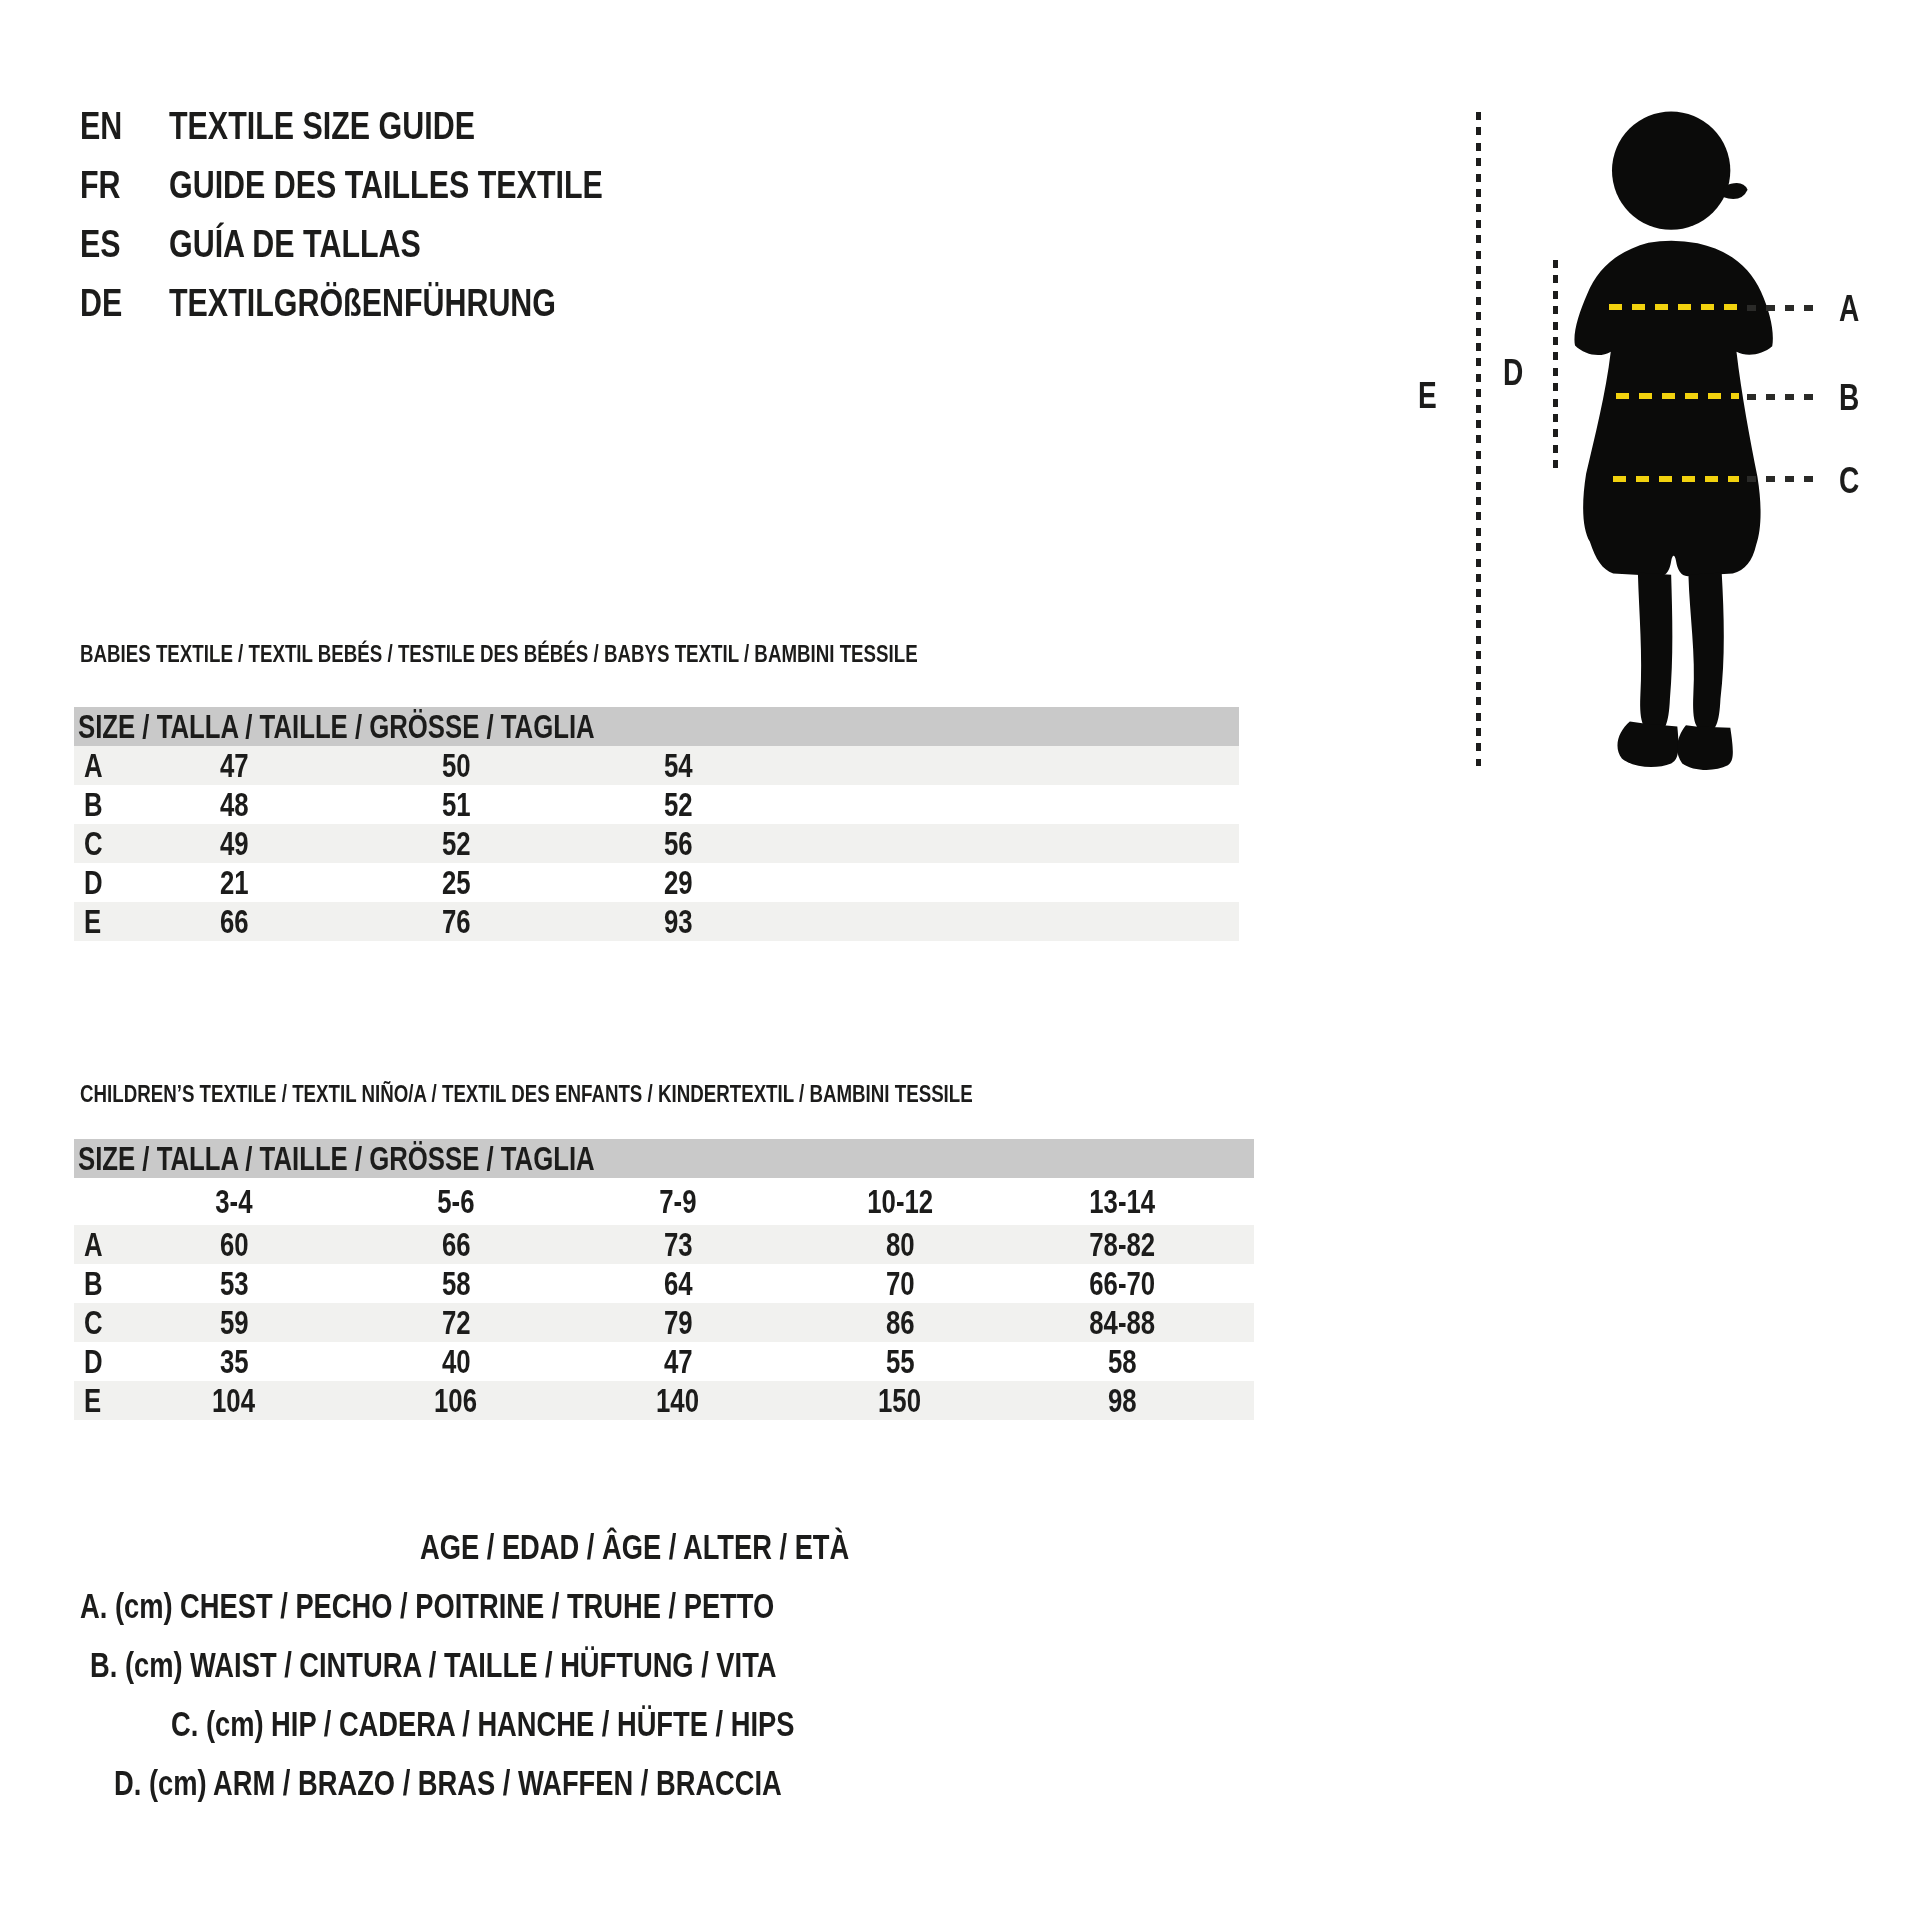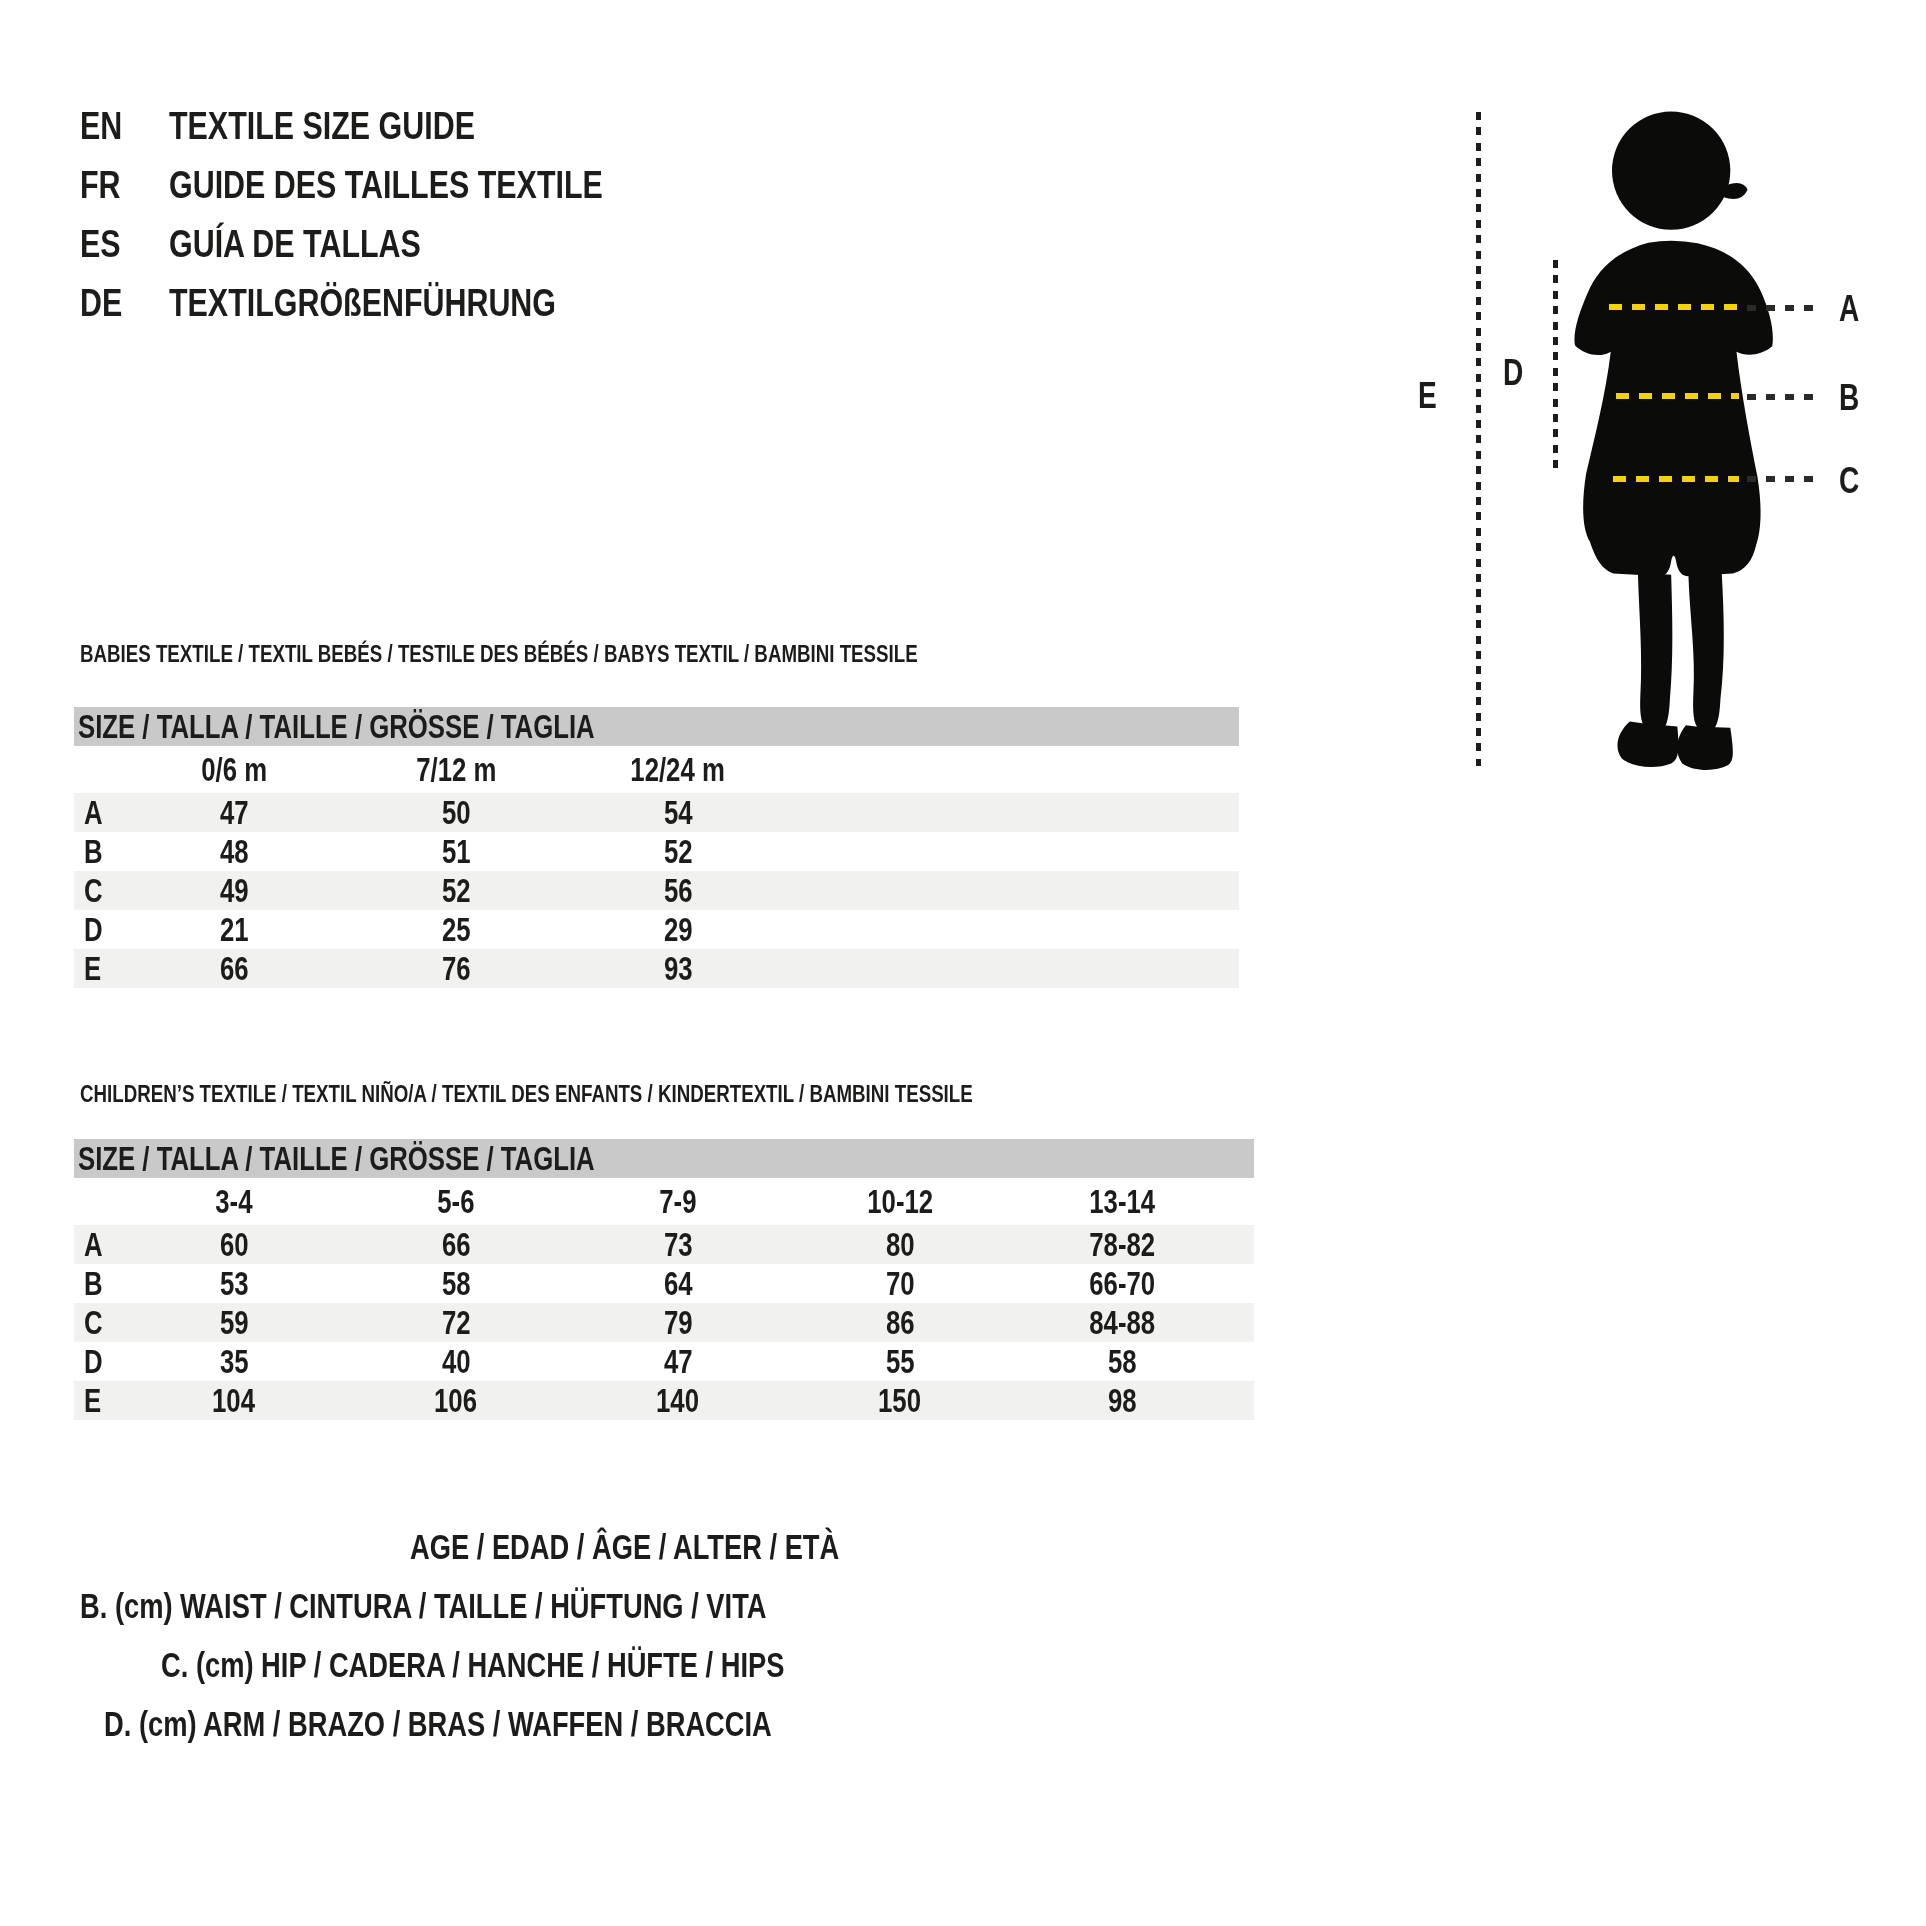--- a/index.html
+++ b/index.html
@@ -114,32 +114,20 @@
 
   <div class="ydash" style="left:1613px; top:476px; width:126px;"></div>
   <div class="kdash" style="left:1747px; top:476px; width:71px;"></div>
   <div class="mlabel" style="left:1839px; top:460px;"><span class="cx">C</span></div>
 
   <div class="sec-title" style="top:640px;"><span class="cx">BABIES TEXTILE / TEXTIL BEBÉS / TESTILE DES BÉBÉS / BABYS TEXTIL / BAMBINI TESSILE</span></div>
   <div class="sg-table" style="top:707px; width:1165px;">
     <div class="thead">
         <span class="cx">SIZE / TALLA / TAILLE / GRÖSSE / TAGLIA</span>
       </div>
-    <div class="sizes-row">
-        <span class="tlabel"></span>
-        <div class="tcell">
-          <span class="cxc">0/6 m</span>
-        </div>
-        <div class="tcell">
-          <span class="cxc">7/12 m</span>
-        </div>
-        <div class="tcell">
-          <span class="cxc">12/24 m</span>
-        </div>
-      </div>
     <div>
         <div class="tr band">
           <div class="tlabel"><span class="cx">A</span></div>
           <div class="tcell">
             <span class="cxc">47</span>
           </div>
           <div class="tcell">
             <span class="cxc">50</span>
           </div>
           <div class="tcell">
@@ -312,20 +300,23 @@
           </div>
         </div>
       </div>
   </div>
 
   <div class="legend">
       <div class="legend-line">
         <span class="cx">AGE / EDAD / ÂGE / ALTER / ETÀ</span>
       </div>
       <div class="legend-line">
+        <span class="cx">A. (cm) CHEST / PECHO / POITRINE / TRUHE / PETTO</span>
+      </div>
+      <div class="legend-line">
         <span class="cx">B. (cm) WAIST / CINTURA / TAILLE / HÜFTUNG / VITA</span>
       </div>
       <div class="legend-line">
         <span class="cx">C. (cm) HIP / CADERA / HANCHE / HÜFTE / HIPS</span>
       </div>
       <div class="legend-line">
         <span class="cx">D. (cm) ARM / BRAZO / BRAS / WAFFEN / BRACCIA</span>
       </div>
     </div>
 

